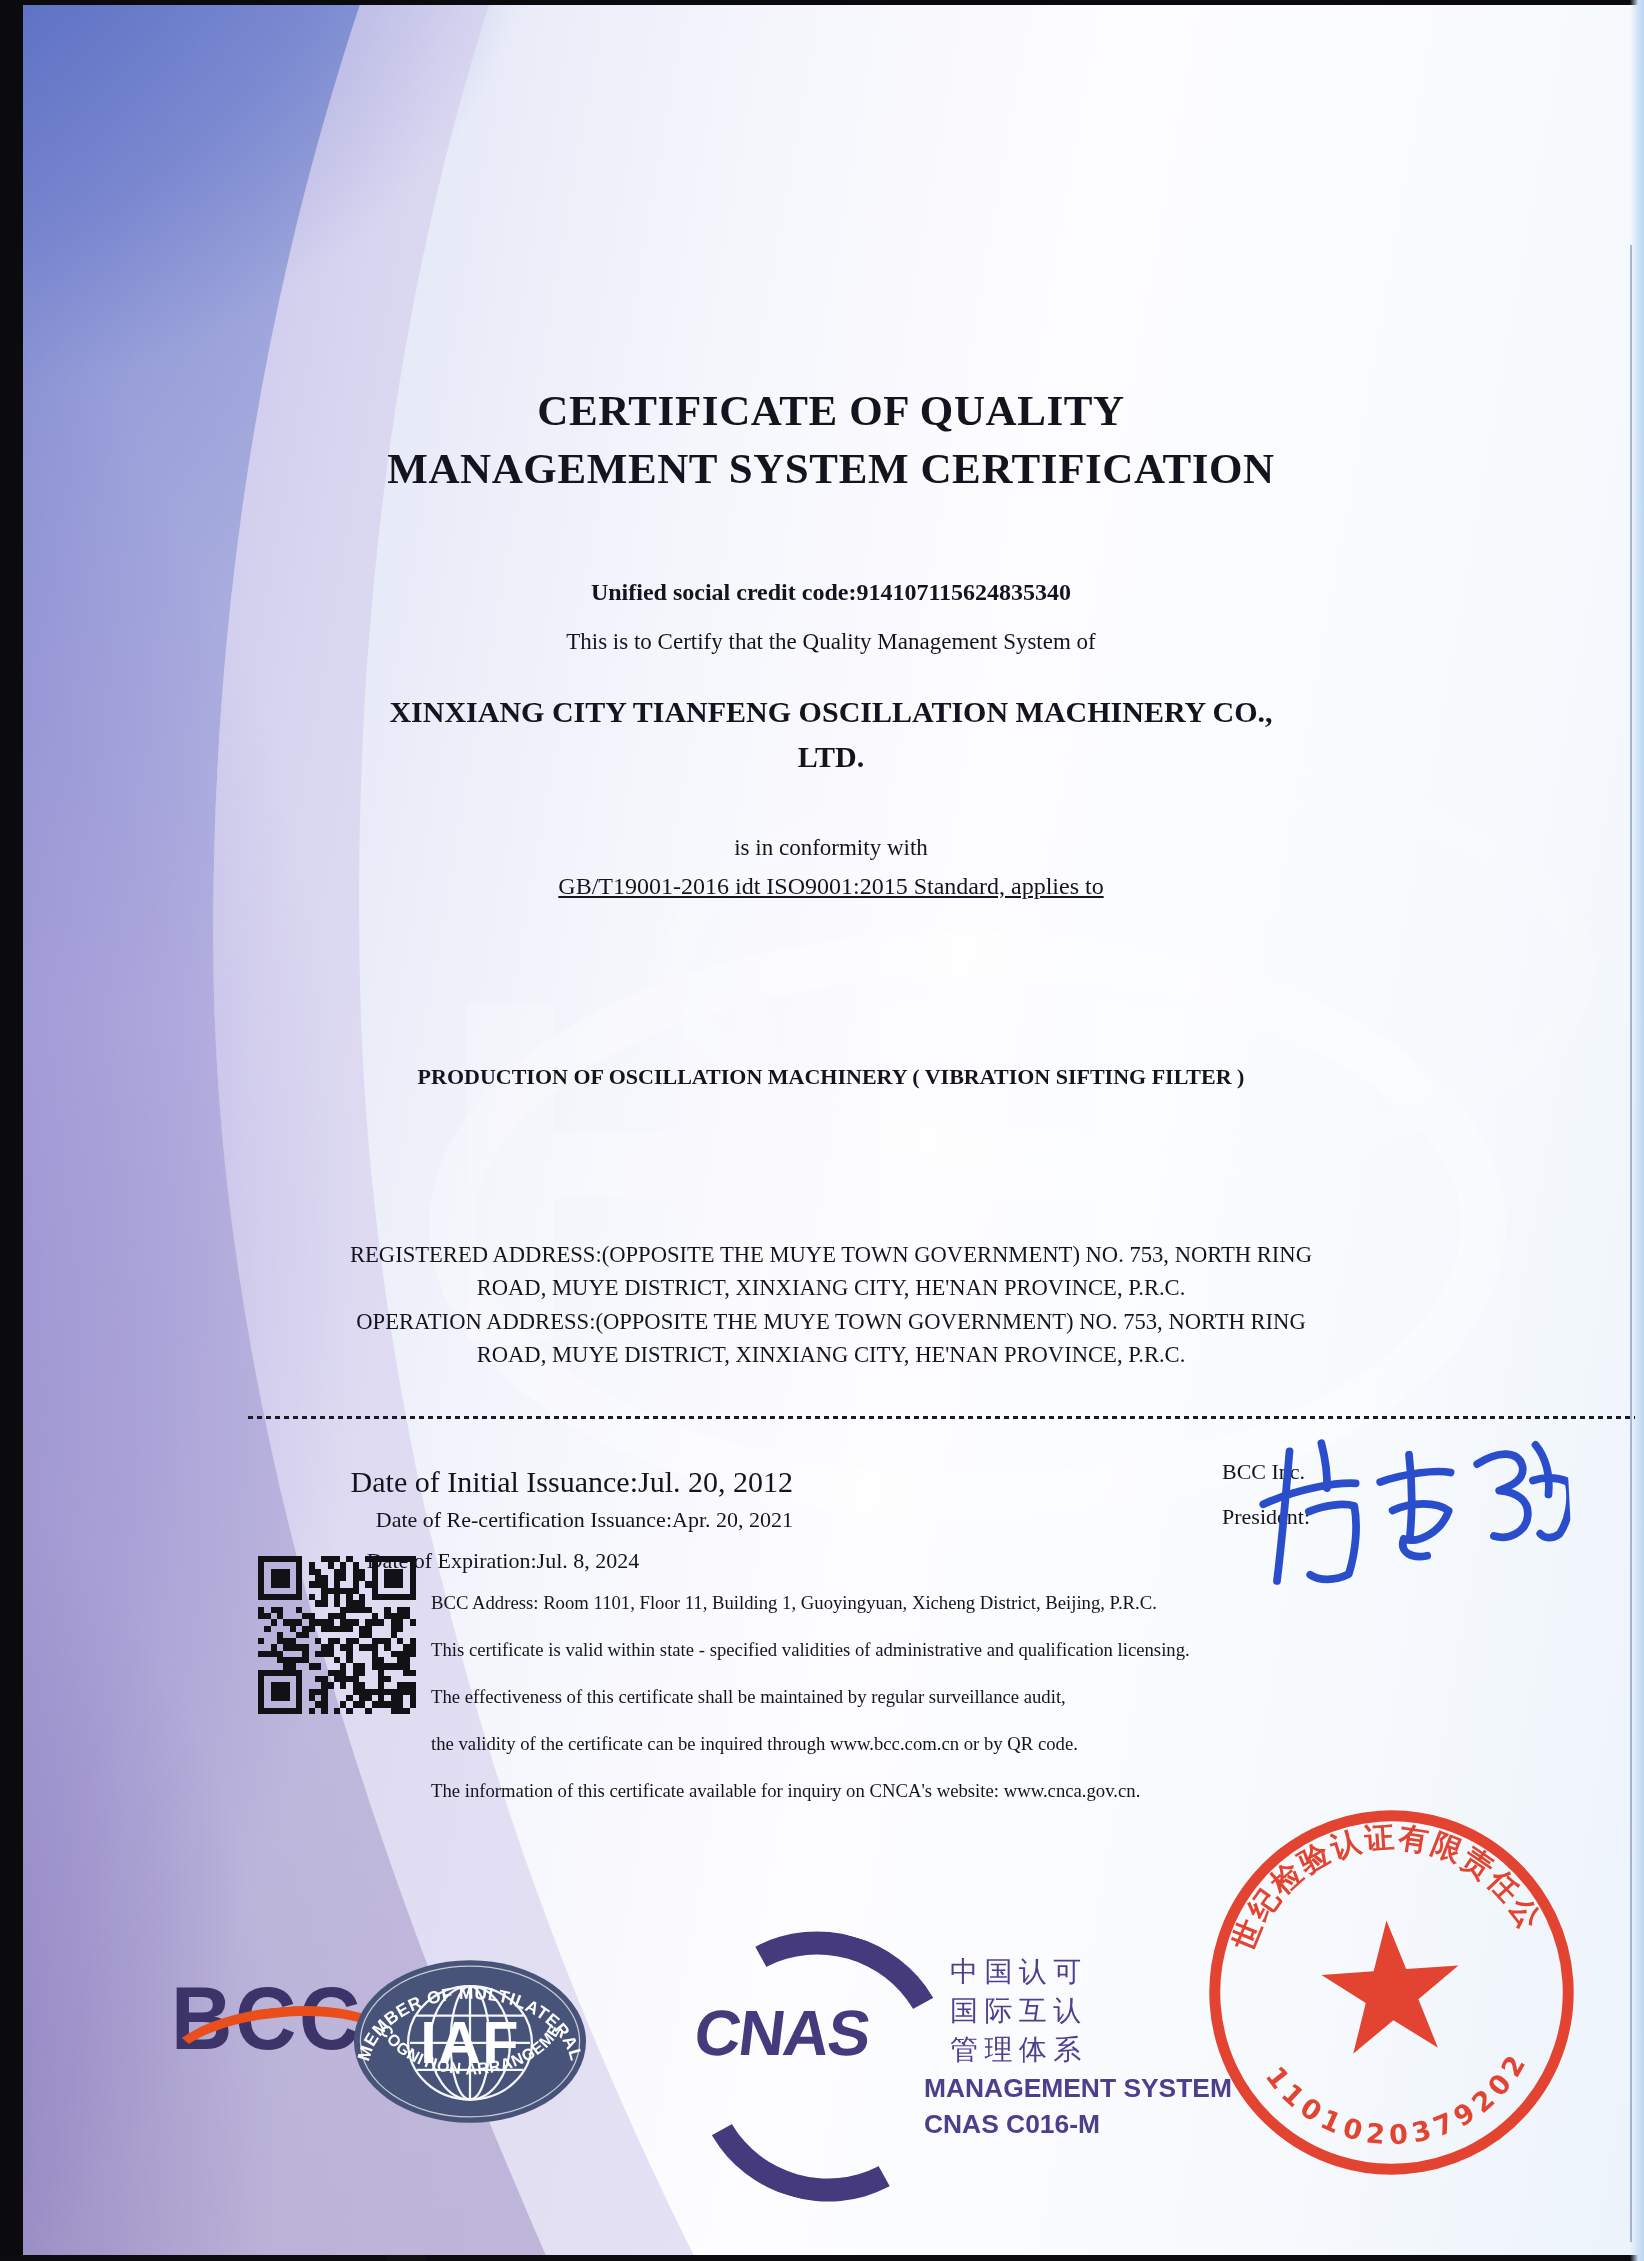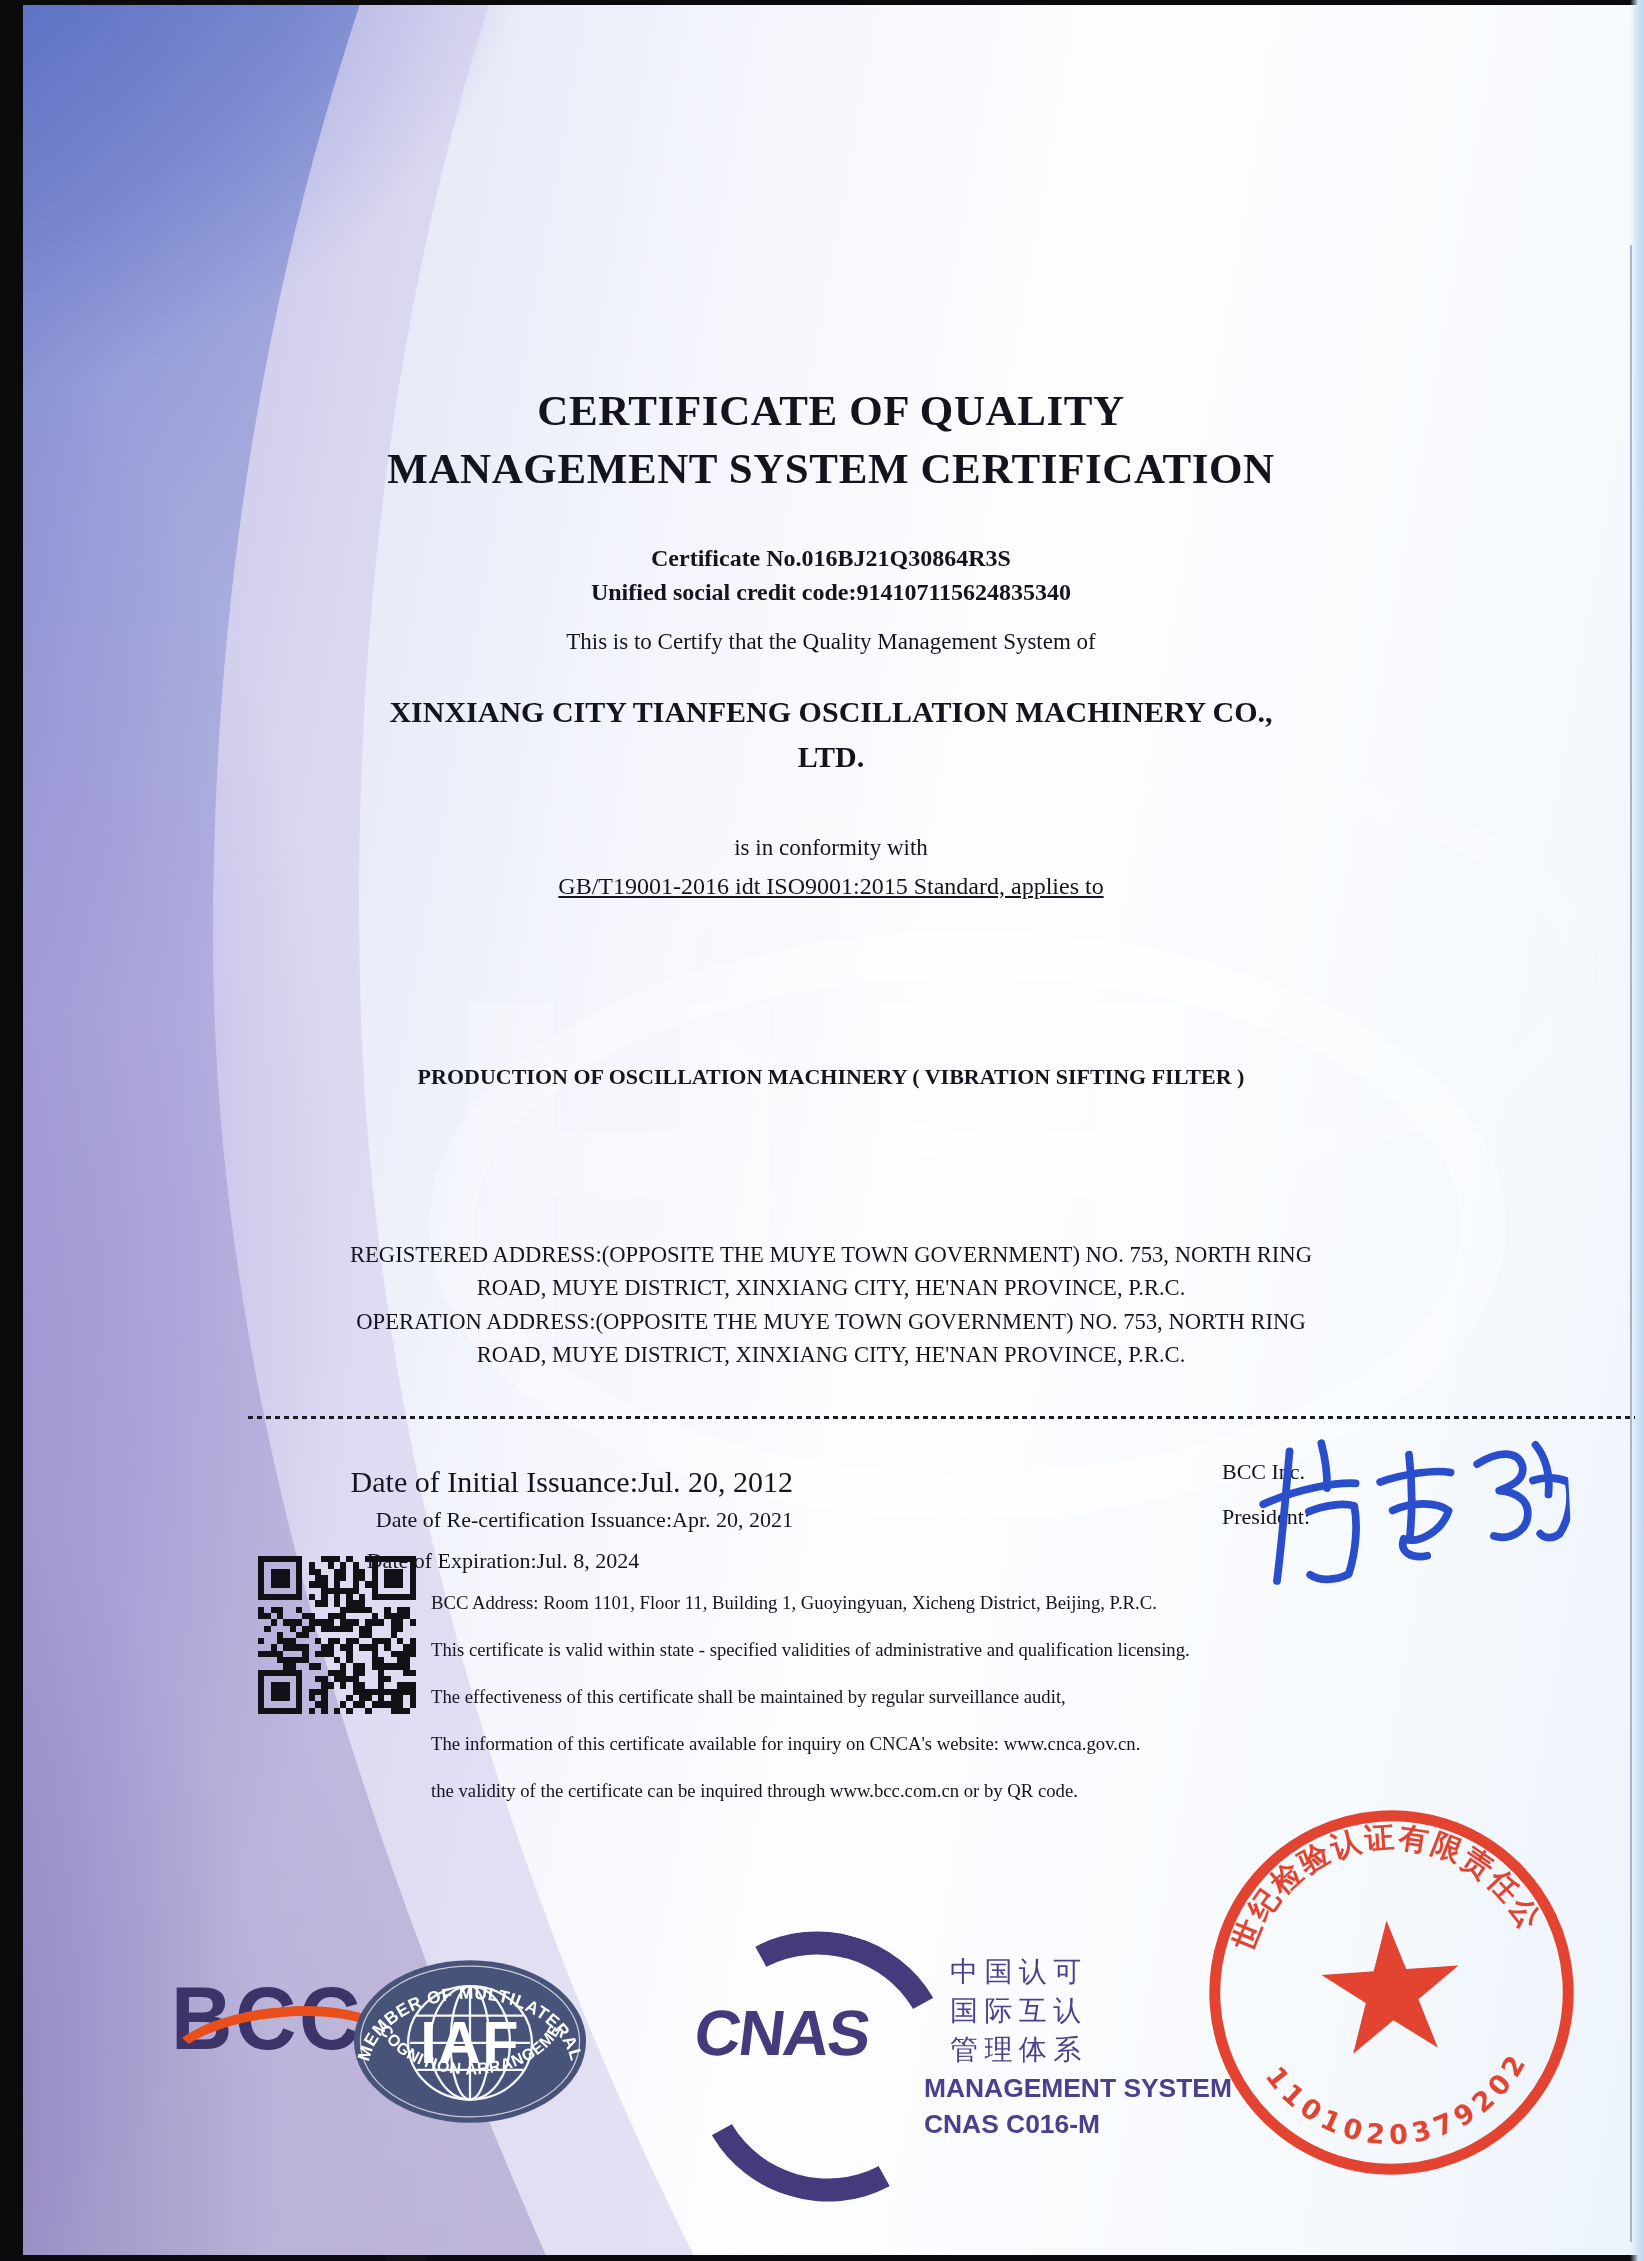--- a/index.html
+++ b/index.html
@@ -62,21 +62,20 @@
   <div class="abs edge-left"></div>
   <div class="abs edge-top"></div>
   <div class="abs edge-bottom"></div>
   <div class="abs edge-right-strip"></div>
   <div class="abs edge-right-line"></div>
   <div class="abs" style="left:387px;bottom:0;width:39px;height:5.8px;background:#111;"></div>
 
   <div class="abs ctr ser b" style="top:444px;font-size:43px;letter-spacing:0.6px;">MANAGEMENT SYSTEM CERTIFICATION</div>
   <div class="abs ctr ser b" style="top:386px;font-size:43px;letter-spacing:0.6px;">CERTIFICATE OF QUALITY</div>
 
-  <div class="abs ctr ser b" style="top:545px;font-size:24px;">Certificate No.016BJ21Q30864R3S</div>
   <div class="abs ctr ser b" style="top:579px;font-size:24px;">Unified social credit code:914107115624835340</div>
 
   <div class="abs ctr ser" style="top:629px;font-size:23px;">This is to Certify that the Quality Management System of</div>
 
   <div class="abs ctr ser b" style="top:695px;font-size:30px;">XINXIANG CITY TIANFENG OSCILLATION MACHINERY CO.,</div>
   <div class="abs ctr ser b" style="top:740px;font-size:30px;">LTD.</div>
 
   <div class="abs ctr ser" style="top:835px;font-size:23px;">is in conformity with</div>
   <div class="abs ctr ser" style="top:873px;font-size:24px;text-decoration:underline;">GB/T19001-2016 idt ISO9001:2015 Standard, applies to</div>
 
@@ -451,22 +450,22 @@
         <rect x="21" y="24" width="1" height="1" fill="#121216"></rect>
         <rect x="22" y="24" width="1" height="1" fill="#121216"></rect>
         <rect x="23" y="24" width="1" height="1" fill="#121216"></rect>
       </svg>
   </div>
 
   <div class="abs" style="left:431px;top:1572px;">
     <div class="ser legal-line">BCC Address: Room 1101, Floor 11, Building 1, Guoyingyuan, Xicheng District, Beijing, P.R.C.</div>
     <div class="ser legal-line">This certificate is valid within state - specified validities of administrative and qualification licensing.</div>
     <div class="ser legal-line">The effectiveness of this certificate shall be maintained by regular surveillance audit,</div>
+    <div class="ser legal-line">the validity of the certificate can be inquired through www.bcc.com.cn or by QR code.</div>
     <div class="ser legal-line">The information of this certificate available for inquiry on CNCA's website: www.cnca.gov.cn.</div>
-    <div class="ser legal-line">the validity of the certificate can be inquired through www.bcc.com.cn or by QR code.</div>
   </div>
 
   <div class="abs" style="left:171px;top:1970px;width:232px;height:116px;">
     <div class="abs bcc-text" style="left:0;top:0;">BCC</div>
     <div class="abs bcc-swoosh"></div>
   </div>
 
   <svg class="abs" style="left:352px;top:1959px;" width="236" height="165" viewBox="0 0 366 256">
     <defs>
       <path id="iafTop" d="M28,152 A158,112 0 0 1 338,152"></path>

